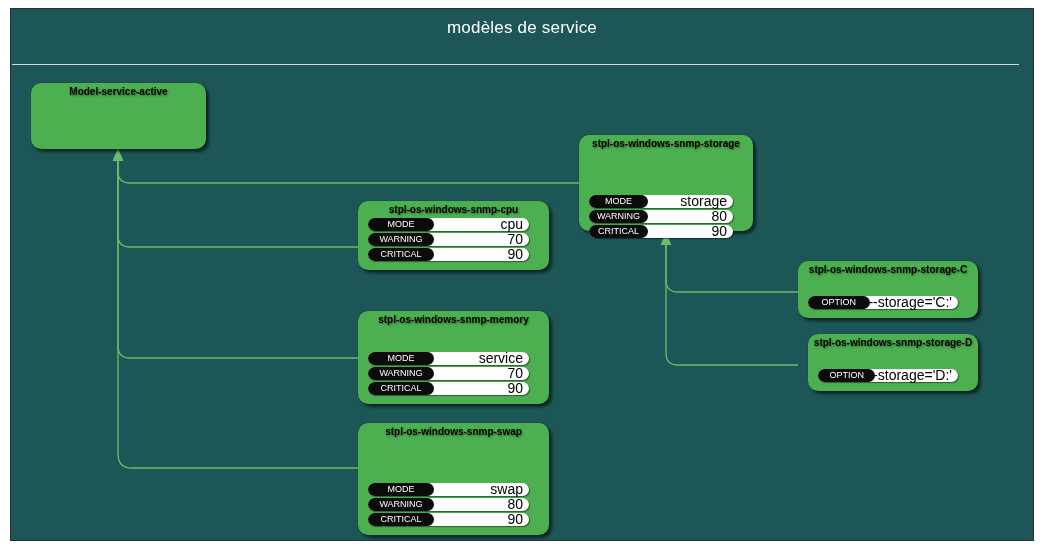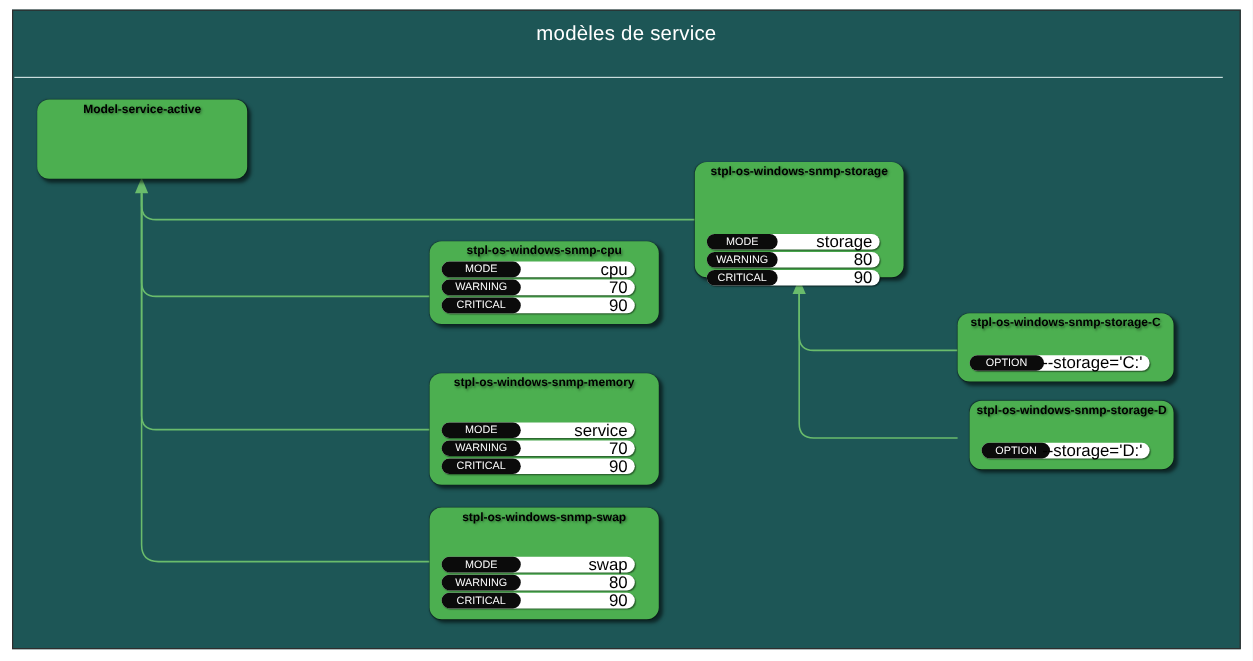--- a/index.html
+++ b/index.html
@@ -95,21 +95,21 @@
     font-size: 14px;
     line-height: 13px;
     color: #000000;
     white-space: nowrap;
   }
   
   #n-model    { left: 20px;  top: 74px;  width: 175px; height: 66px; }
   #n-storage  { left: 568px; top: 126px; width: 174px; height: 96px; gap: 44px; }
   #n-cpu      { left: 347px; top: 192px; width: 191px; height: 69px; }
   #n-memory   { left: 347px; top: 302px; width: 191px; height: 93px; }
-  #n-swap     { left: 347px; top: 414px; width: 191px; height: 93px; }
+  #n-swap     { left: 347px; top: 414px; width: 191px; height: 112px; }
   #n-storagec { left: 787px; top: 252px; width: 180px; height: 57px; }
   #n-storaged { left: 797px; top: 325px; width: 170px; height: 57px; }
 </style>
 </head>
 <body>
 
 <div class="frame">
 
   <div class="diagram-title">modèles de service</div>
   <div class="title-underline"></div>

